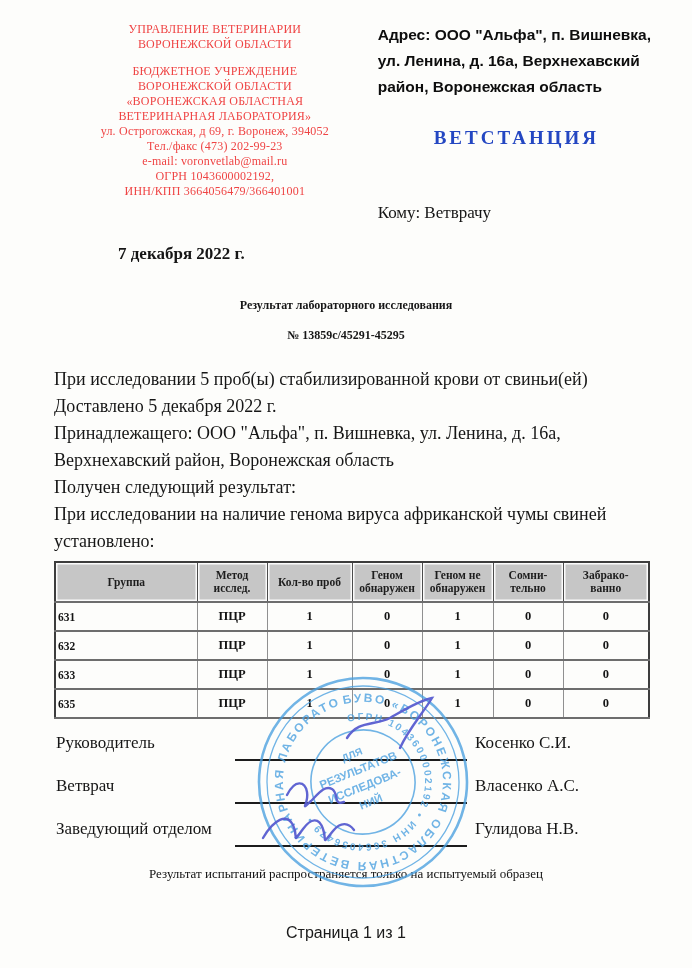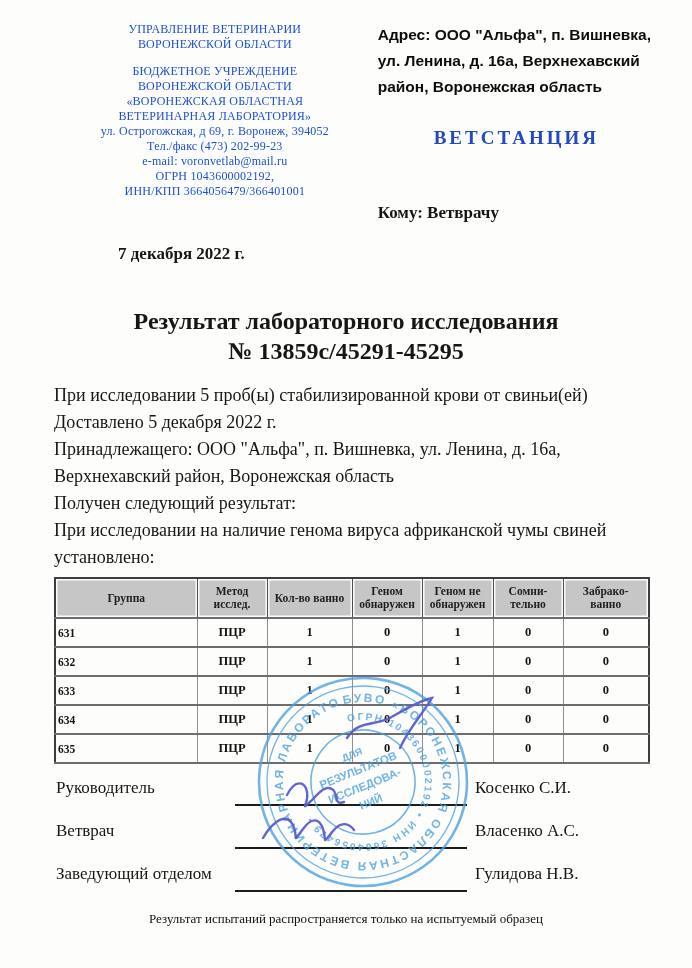--- a/index.html
+++ b/index.html
@@ -3,29 +3,29 @@
 <meta charset="utf-8">
 <style>
   html,body { margin:0; padding:0; background:#e8e8e8; }
   .page {
     position:relative; width:692px; height:968px; margin:0 auto;
     background:#fdfdfb; overflow:hidden;
     font-family:"Liberation Serif", serif; color:#161616;
   }
   
   .header { display:flex; padding:22px 36px 0 52px; }
-  .org-block { width:330px; text-align:center; font-size:12px; line-height:15px; letter-spacing:.2px; color:#1d4ed8; }
+  .org-block { width:330px; text-align:center; font-size:12px; line-height:15px; letter-spacing:.2px; color:#ef4444; }
   .org-gap { height:12px; }
   .addr-block { width:282px; margin-left:auto; }
   .addr-line { font-family:"Liberation Sans", sans-serif; font-weight:bold; font-size:15.5px; line-height:26px; color:#0d0d0d; }
   .station { margin:26px 0 0 56px; color:#2447c2; font-weight:bold; font-size:19px; letter-spacing:3px; line-height:24px; }
-  .kome { margin-top:52px; font-size:17px; line-height:22px;font-weight:bold; }
+  .kome { margin-top:52px; font-size:17px; line-height:22px; }
   
   .date { margin:18px 0 0 118px; font-weight:bold; font-size:17px; line-height:24px; }
-  .title { margin-top:40px; text-align:center; font-weight:bold; font-size:24px; line-height:30px; }
+  .title { margin-top:24px; text-align:center; font-weight:bold; font-size:12px; line-height:30px; }
   
   .body { margin:16px 48px 0 54px; font-size:18px; line-height:27px; }
   .body p { margin:0; }
   
   table.results { border-collapse:collapse; margin:6px 0 0 54px; width:594px;
     font-family:"Liberation Sans", sans-serif; table-layout:fixed; }
   table.results th {
     background:#c6c6c6; border:1px solid #4c4c4c; box-shadow:inset 0 0 0 1.5px #fbfbfb;
     font-size:11.5px; font-weight:bold; color:#1d1d1d; white-space:pre-line;
     height:38px; vertical-align:middle; padding:0 1px; line-height:13px;
@@ -102,21 +102,21 @@
       <col style="width:70px">
         <col style="width:71px">
         <col style="width:70px">
         <col style="width:86px">
     </colgroup>
     <thead>
       <tr>
         <th>Группа</th>
         <th>Метод
 исслед.</th>
-        <th>Кол-во ванно</th>
+        <th>Кол-во проб</th>
         <th>Геном
 обнаружен</th>
         <th>Геном не
 обнаружен</th>
         <th>Сомни-
 тельно</th>
         <th>Забрако-
 ванно</th>
       </tr>
     </thead>
@@ -134,29 +134,20 @@
         <td class="first">632</td>
         <td>ПЦР</td>
         <td>1</td>
         <td>0</td>
         <td>1</td>
         <td>0</td>
         <td>0</td>
       </tr>
       <tr>
         <td class="first">633</td>
-        <td>ПЦР</td>
-        <td>1</td>
-        <td>0</td>
-        <td>1</td>
-        <td>0</td>
-        <td>0</td>
-      </tr>
-      <tr>
-        <td class="first">634</td>
         <td>ПЦР</td>
         <td>1</td>
         <td>0</td>
         <td>1</td>
         <td>0</td>
         <td>0</td>
       </tr>
       <tr>
         <td class="first">635</td>
         <td>ПЦР</td>

